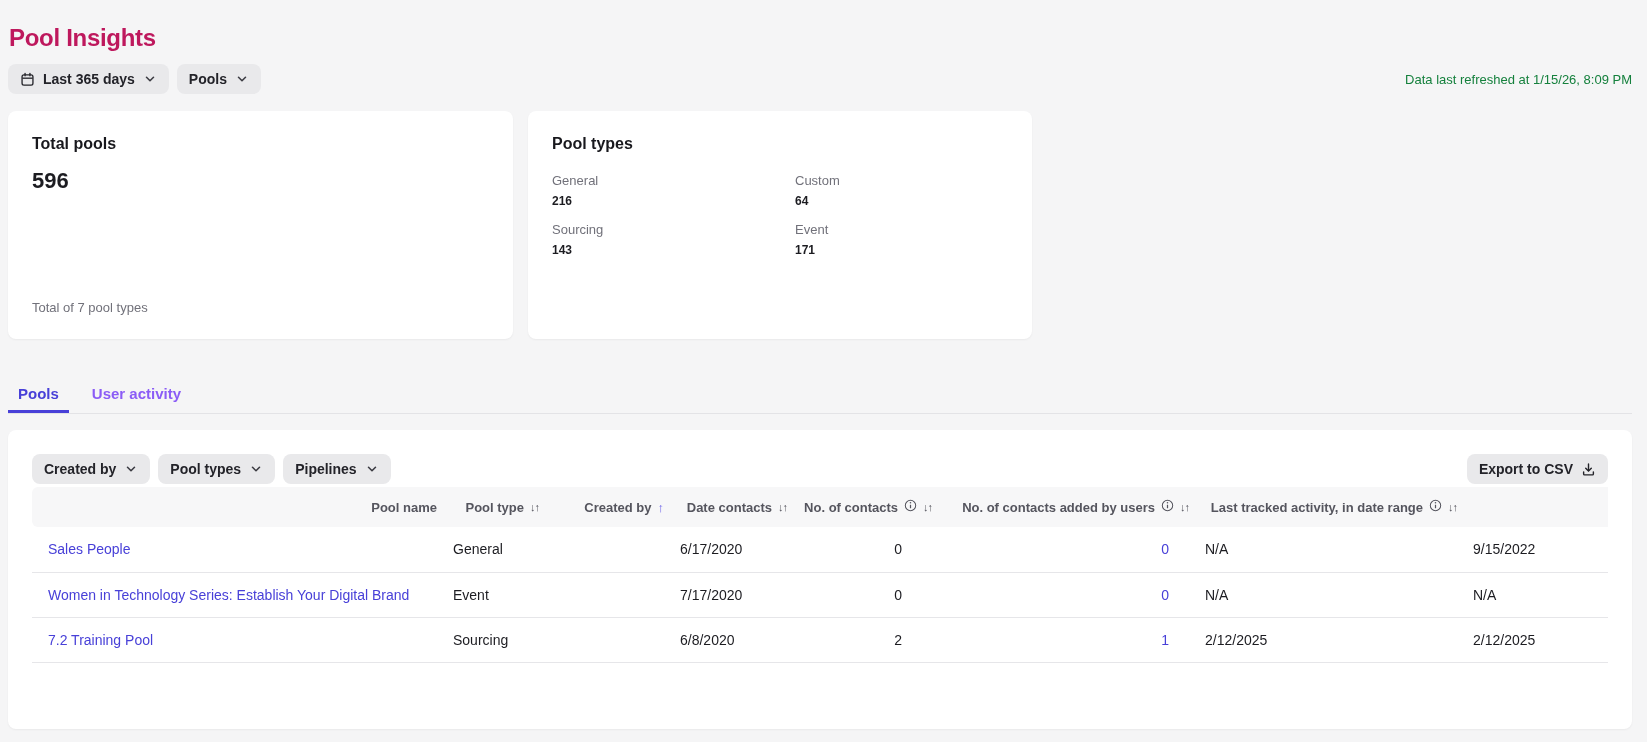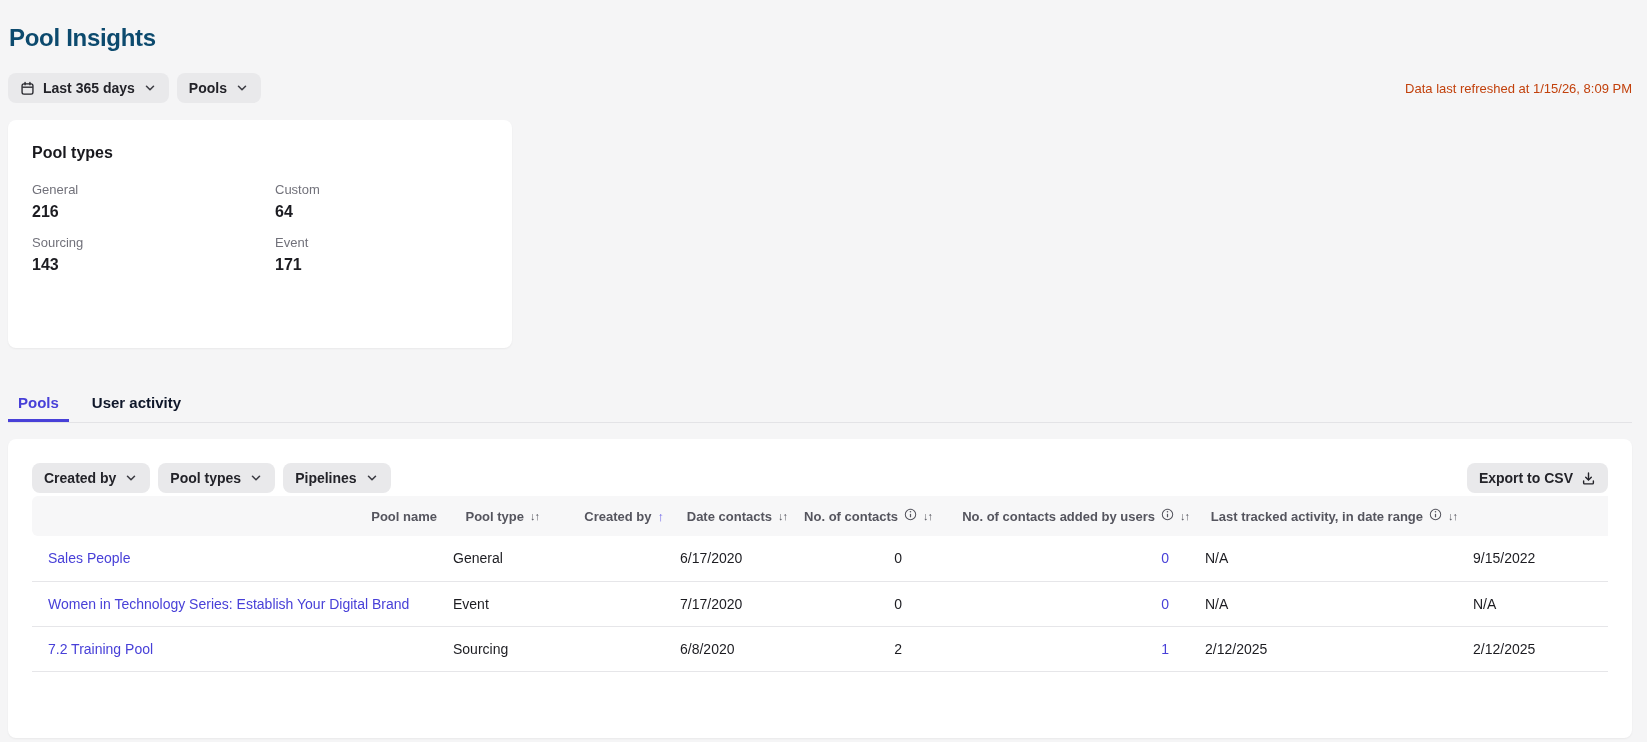--- a/index.html
+++ b/index.html
@@ -7,43 +7,43 @@
     --pill-bg:#e9e9eb; --thead-bg:#f7f7f8; --divider:#e6e6e9; --muted:#71717a; --text:#1c1c21;
   }
   *{box-sizing:border-box}
   html,body{margin:0;padding:0}
   body{
     width:1647px;height:742px;overflow:hidden;
     background:var(--page-bg);color:var(--text);
     font-family:"Liberation Sans",sans-serif;
   }
   .page{padding:24px 15px 0 8px}
-  .page-title{margin:0 0 0 1px;font-size:24px;font-weight:800;letter-spacing:-.3px;color:#0c4a6e}
-  .toolbar{display:flex;align-items:center;margin-top:21px}
+  .page-title{margin:0 0 0 1px;font-size:24px;font-weight:800;letter-spacing:-.3px;color:#be185d}
+  .toolbar{display:flex;align-items:center;margin-top:12px}
   .pill{
     display:inline-flex;align-items:center;gap:8px;height:30px;padding:0 12px;
     background:var(--pill-bg);border:none;border-radius:8px;cursor:pointer;
     font-family:inherit;font-size:14px;font-weight:600;color:#232329;white-space:nowrap;
   }
   .toolbar .pill + .pill{margin-left:8px}
   .pill svg{display:block}
   .chev{color:#3c3c43}
-  .refreshed{margin-left:auto;font-size:13px;color:#c2410c}
+  .refreshed{margin-left:auto;font-size:13px;color:#15803d}
   .cards{display:flex;gap:15px;margin-top:17px}
   .card{background:var(--card-bg);border-radius:8px;box-shadow:0 1px 2px rgba(20,20,25,.05);padding:24px}
   .card-total{width:505px;height:228px;display:flex;flex-direction:column}
   .card-types{width:504px;height:228px}
   .card-title{font-size:16px;font-weight:700;color:#18181d}
   .big-value{margin-top:15px;font-size:22px;font-weight:700}
   .footnote{margin-top:auto;font-size:13px;color:var(--muted)}
   .stats-grid{display:grid;grid-template-columns:243px 1fr;row-gap:14px;margin-top:20px}
   .stat-label{font-size:13px;color:var(--muted)}
-  .stat-value{margin-top:6px;font-size:16px;font-weight:700}
+  .stat-value{margin-top:6px;font-size:12px;font-weight:700}
   .tabs{display:flex;margin-top:24px;border-bottom:1px solid #e3e3e6}
-  .tab{padding:22px 10px 8px;border-bottom:3px solid transparent;font-size:15px;font-weight:600;color:#0f172a;cursor:pointer}
+  .tab{padding:22px 10px 8px;border-bottom:3px solid transparent;font-size:15px;font-weight:600;color:#8b5cf6;cursor:pointer}
   .tab + .tab{margin-left:13px}
   .tab.active{color:var(--accent);border-bottom-color:var(--accent)}
   .table-card{
     margin-top:16px;height:299px;overflow:hidden;padding:24px 24px 0;
     background:var(--card-bg);border-radius:8px;box-shadow:0 1px 2px rgba(20,20,25,.05);
   }
   .table-toolbar{display:flex;align-items:center}
   .table-toolbar .pill + .pill{margin-left:8px}
   .export-btn{margin-left:auto}
   .showing{margin-top:32px;font-size:13px;color:#2a2a30}
@@ -97,20 +97,25 @@
       <span class="chev">
         <svg viewBox="0 0 16 16" width="14" height="14">
             <path d="M4 6l4 4 4-4" fill="none" stroke="currentColor" stroke-width="1.8" stroke-linecap="round" stroke-linejoin="round"></path>
           </svg>
       </span>
     </button>
     <div class="refreshed">Data last refreshed at 1/15/26, 8:09 PM</div>
   </div>
 
   <div class="cards">
+    <div class="card card-total">
+      <div class="card-title">Total pools</div>
+      <div class="big-value">596</div>
+      <div class="footnote">Total of 7 pool types</div>
+    </div>
     <div class="card card-types">
       <div class="card-title">Pool types</div>
       <div class="stats-grid">
           <div class="stat">
             <div class="stat-label">General</div>
             <div class="stat-value">216</div>
           </div>
           <div class="stat">
             <div class="stat-label">Custom</div>
             <div class="stat-value">64</div>

